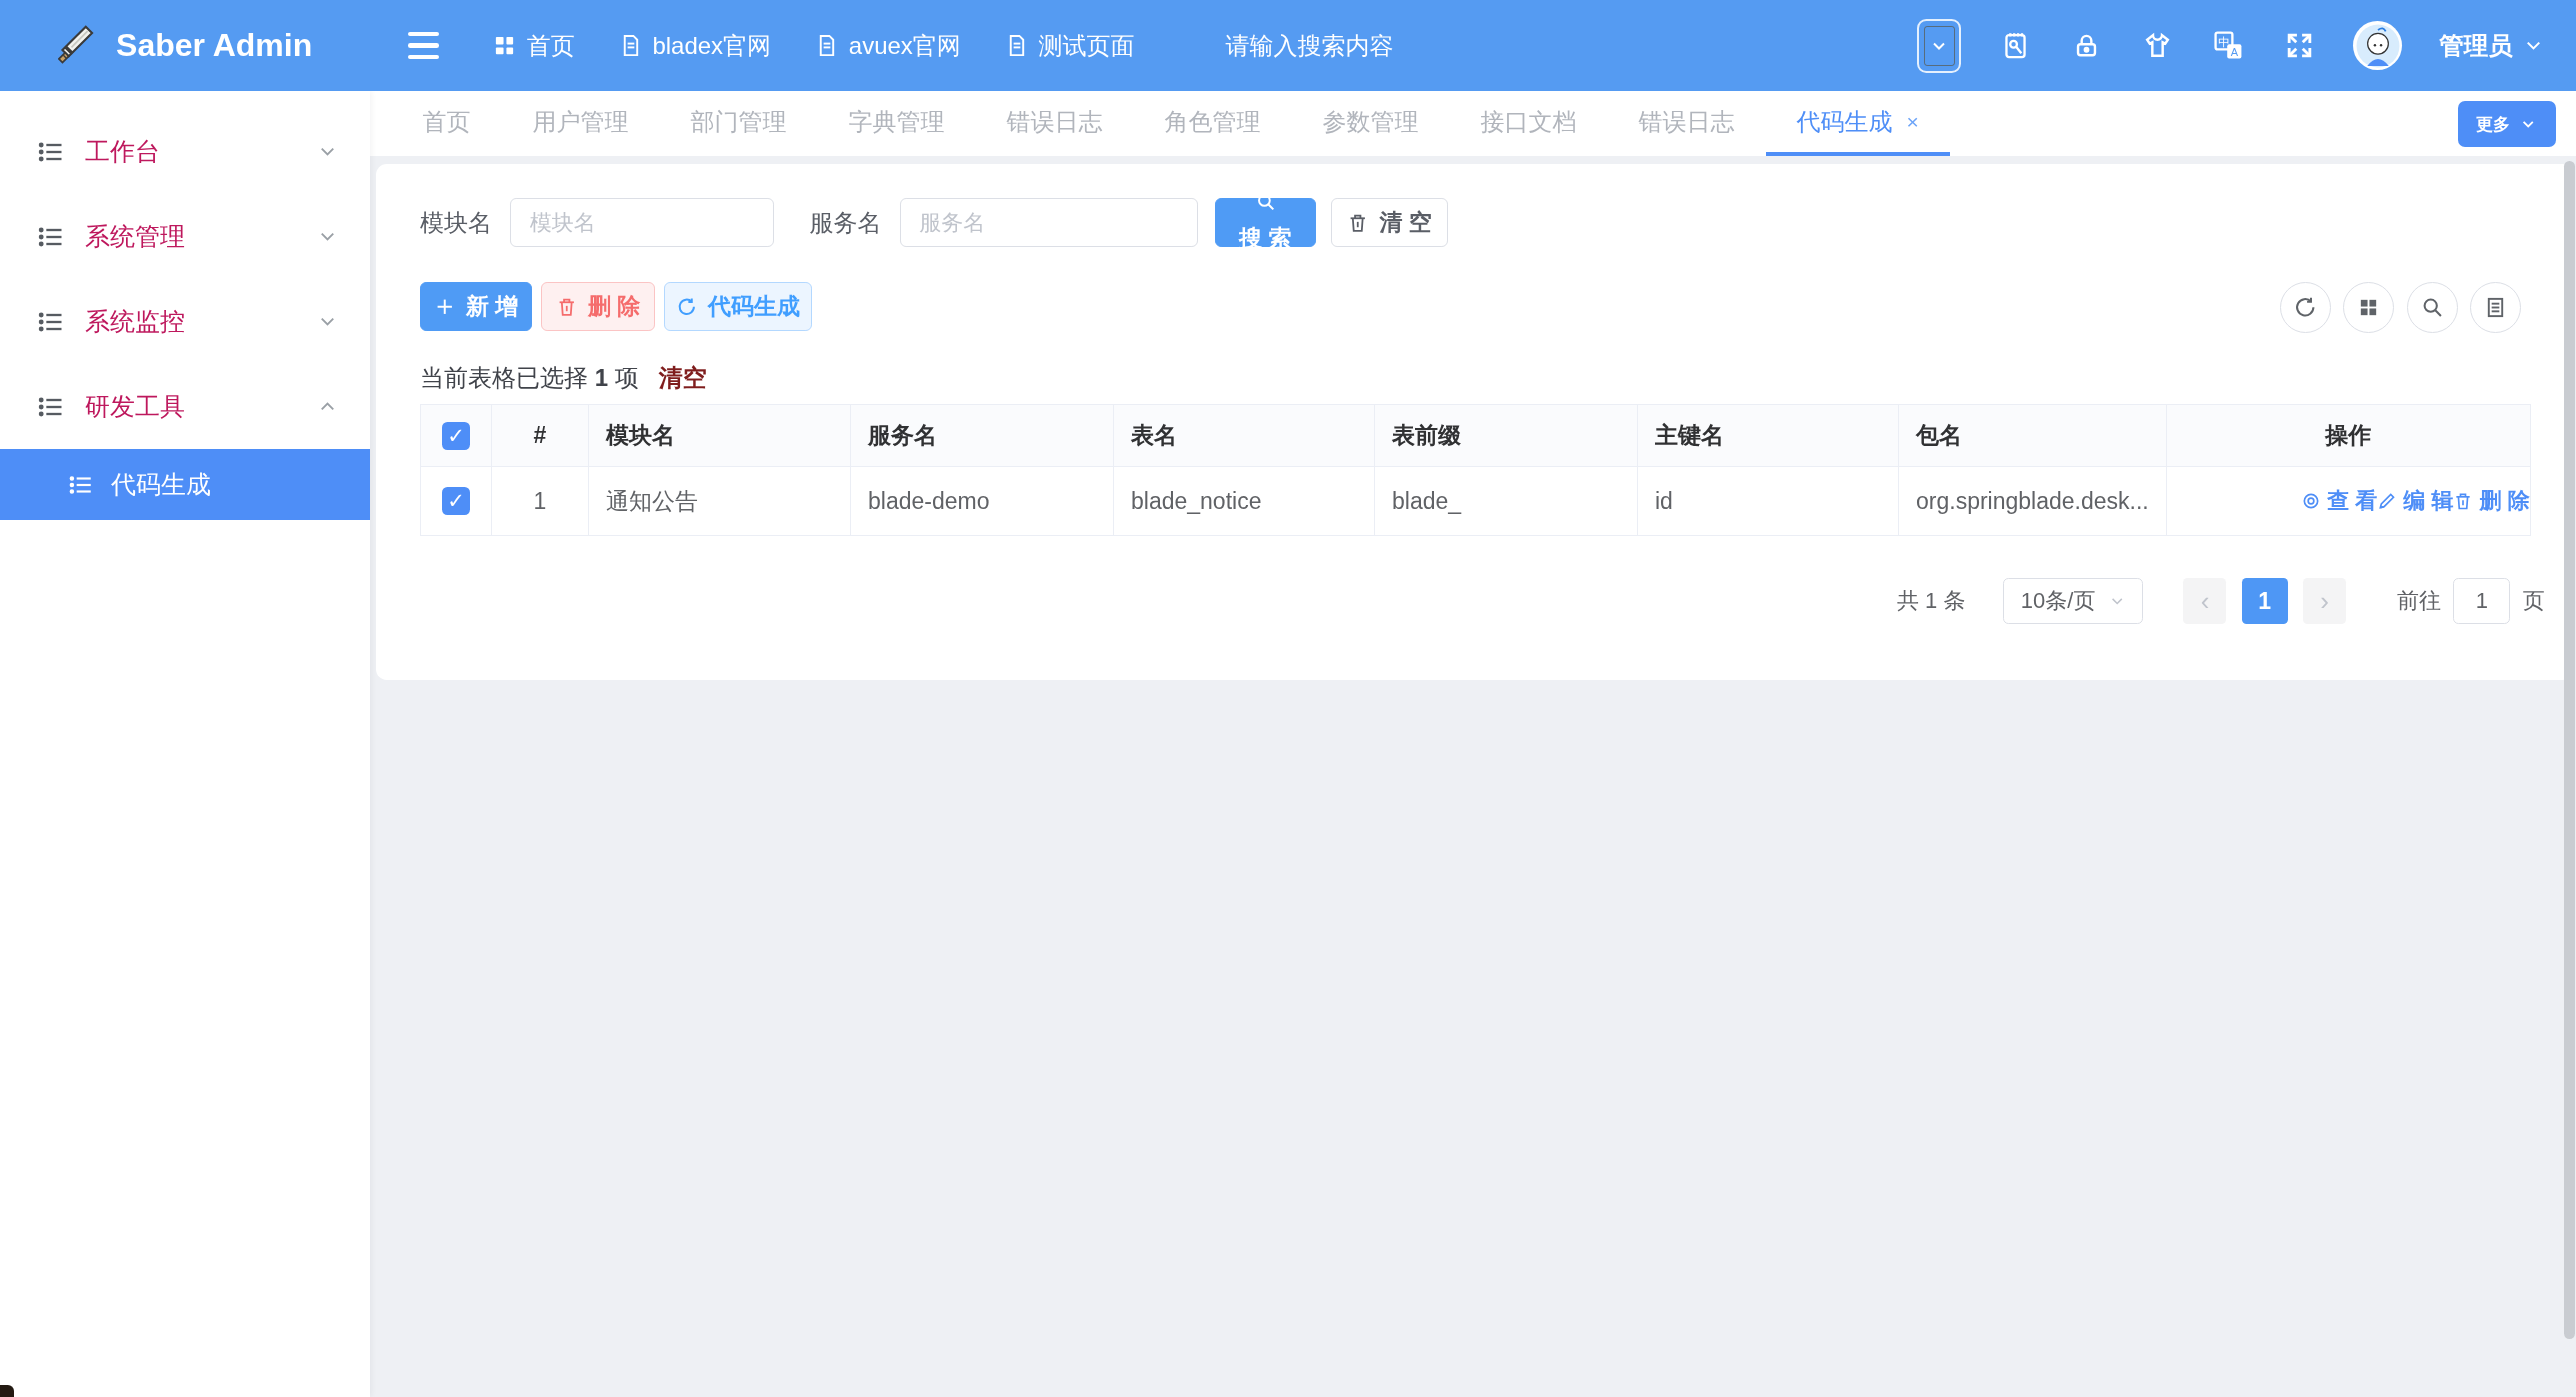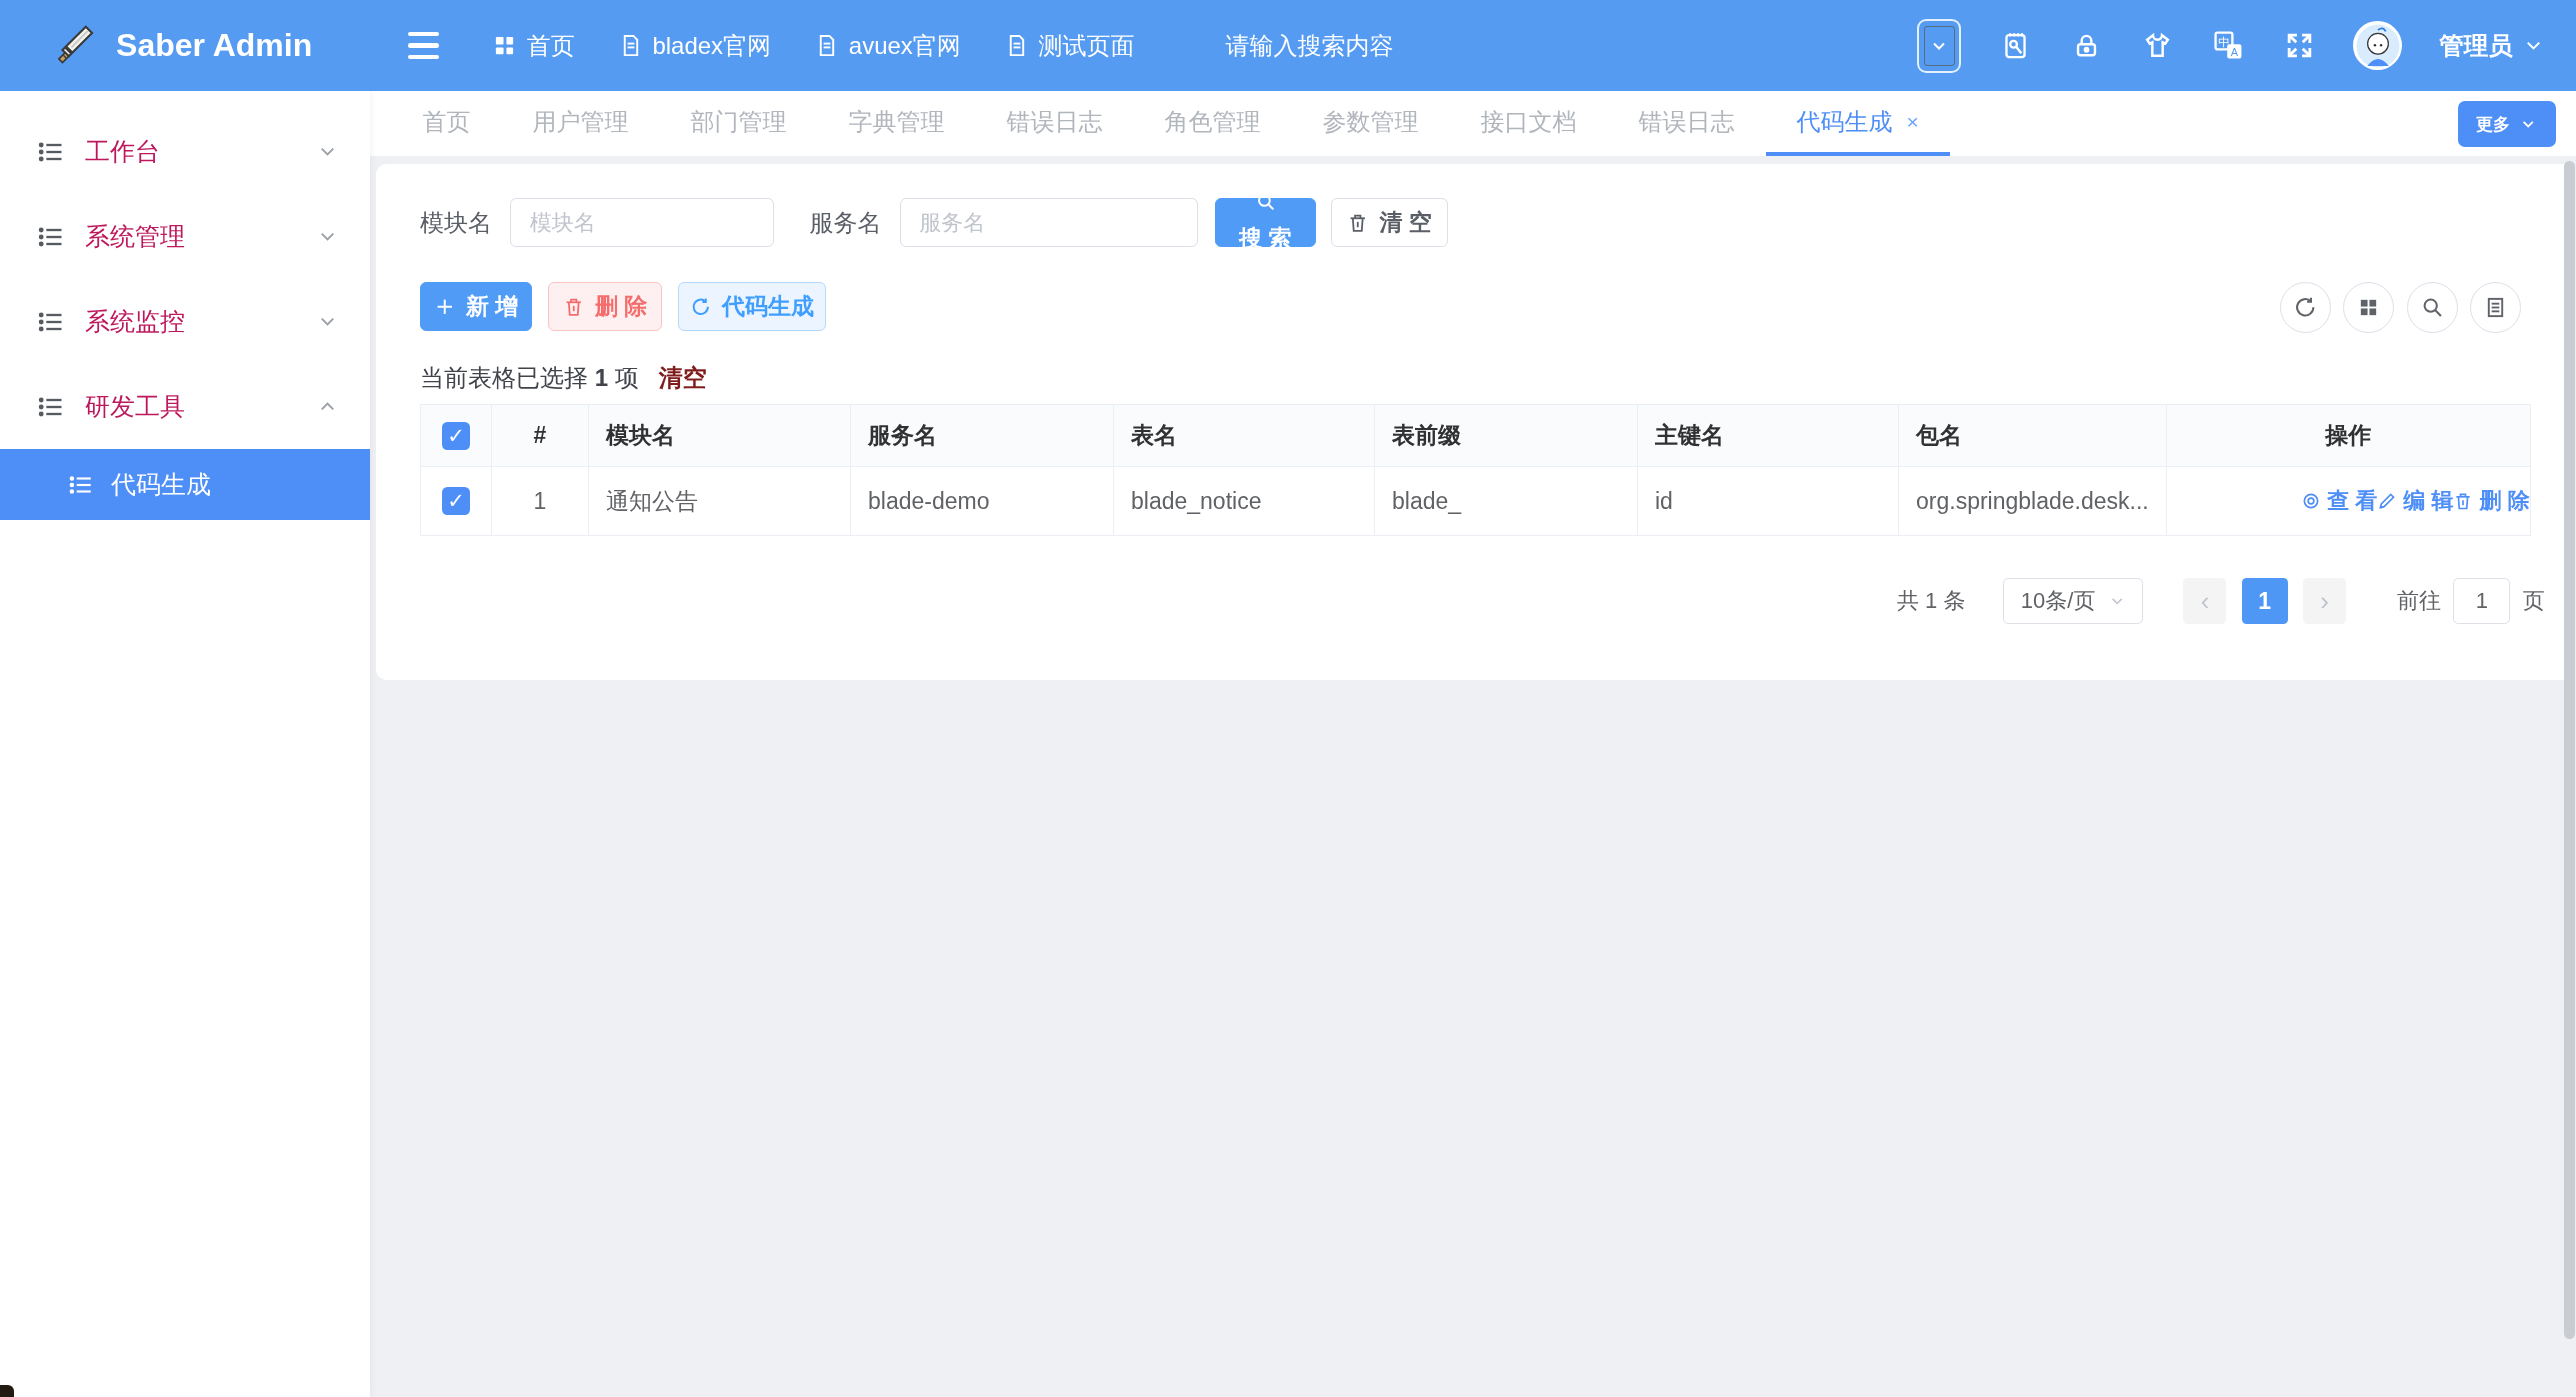--- a/index.html
+++ b/index.html
@@ -58,21 +58,21 @@
     font-size:22px; color:#333; outline:none; font-family:inherit; }
   .f-input::placeholder { color:#c0c4cc; }
   .btn { height:49px; border-radius:6.1px; font-size:23px; font-weight:600; display:inline-flex;
     align-items:center; justify-content:center; gap:10.7px; cursor:pointer; border:1.5px solid transparent;
     font-family:inherit; }
   .btn-primary { background:#4f9bf5; color:#fff; border-color:#4f9bf5; }
   .btn-plain { background:#fff; color:#5a5e66; border-color:#dcdfe6; }
   .btn-danger { background:#fef0f0; color:#f56c6c; border-color:#fbc4c4; }
   .btn-info { background:#ecf5ff; color:#409eff; border-color:#b3d8ff; }
 
-  .toolbar { position:absolute; left:44px; top:118px; height:49px; display:flex; align-items:center; gap:16px; }
+  .toolbar { position:absolute; left:44px; top:118px; height:49px; display:flex; align-items:center; gap:9px; }
   .circle-group { position:absolute; top:118px; left:1904px; display:flex; gap:12.3px; }
   .circle-btn { width:51px; height:51px; border-radius:50%; border:1.5px solid #dcdfe6; background:#fff;
     display:flex; align-items:center; justify-content:center; color:#5f6368; cursor:pointer; }
 
   .sel-row { position:absolute; left:44px; top:198px; font-size:24px; color:#40434a;
     display:flex; align-items:center; gap:20px; }
   .sel-count { font-weight:bold; }
   .link { color:#7f1d1d; cursor:pointer; font-weight:600; }
 
   table.grid { position:absolute; left:44px; top:240px; border-collapse:collapse; table-layout:fixed; }

